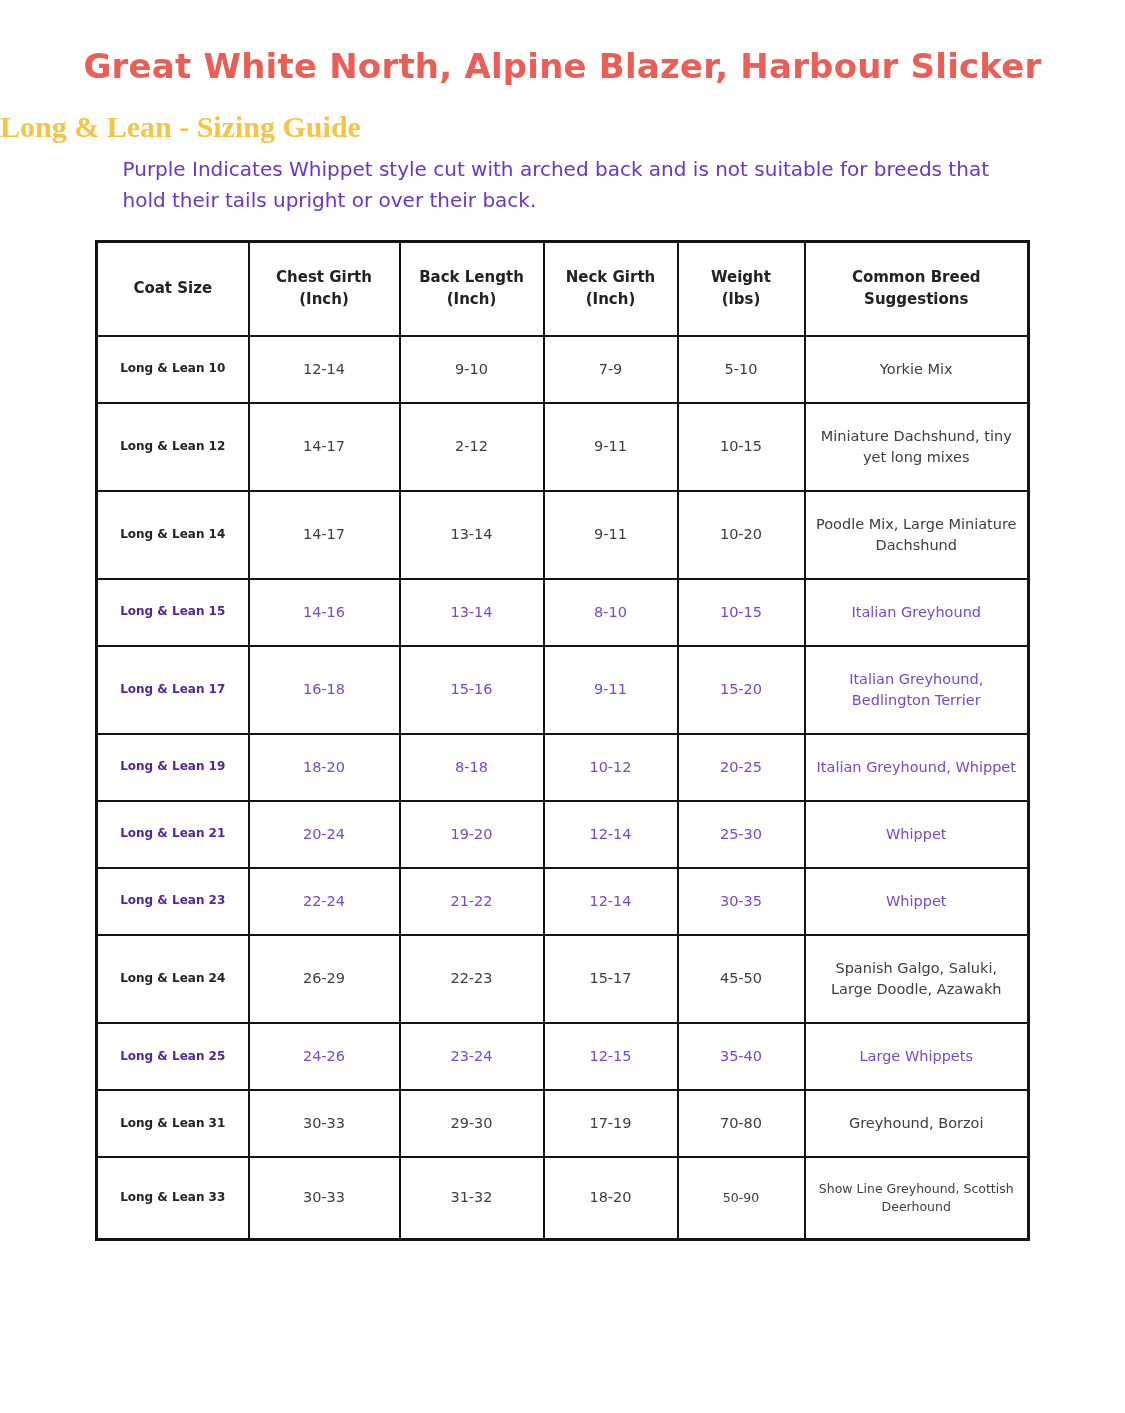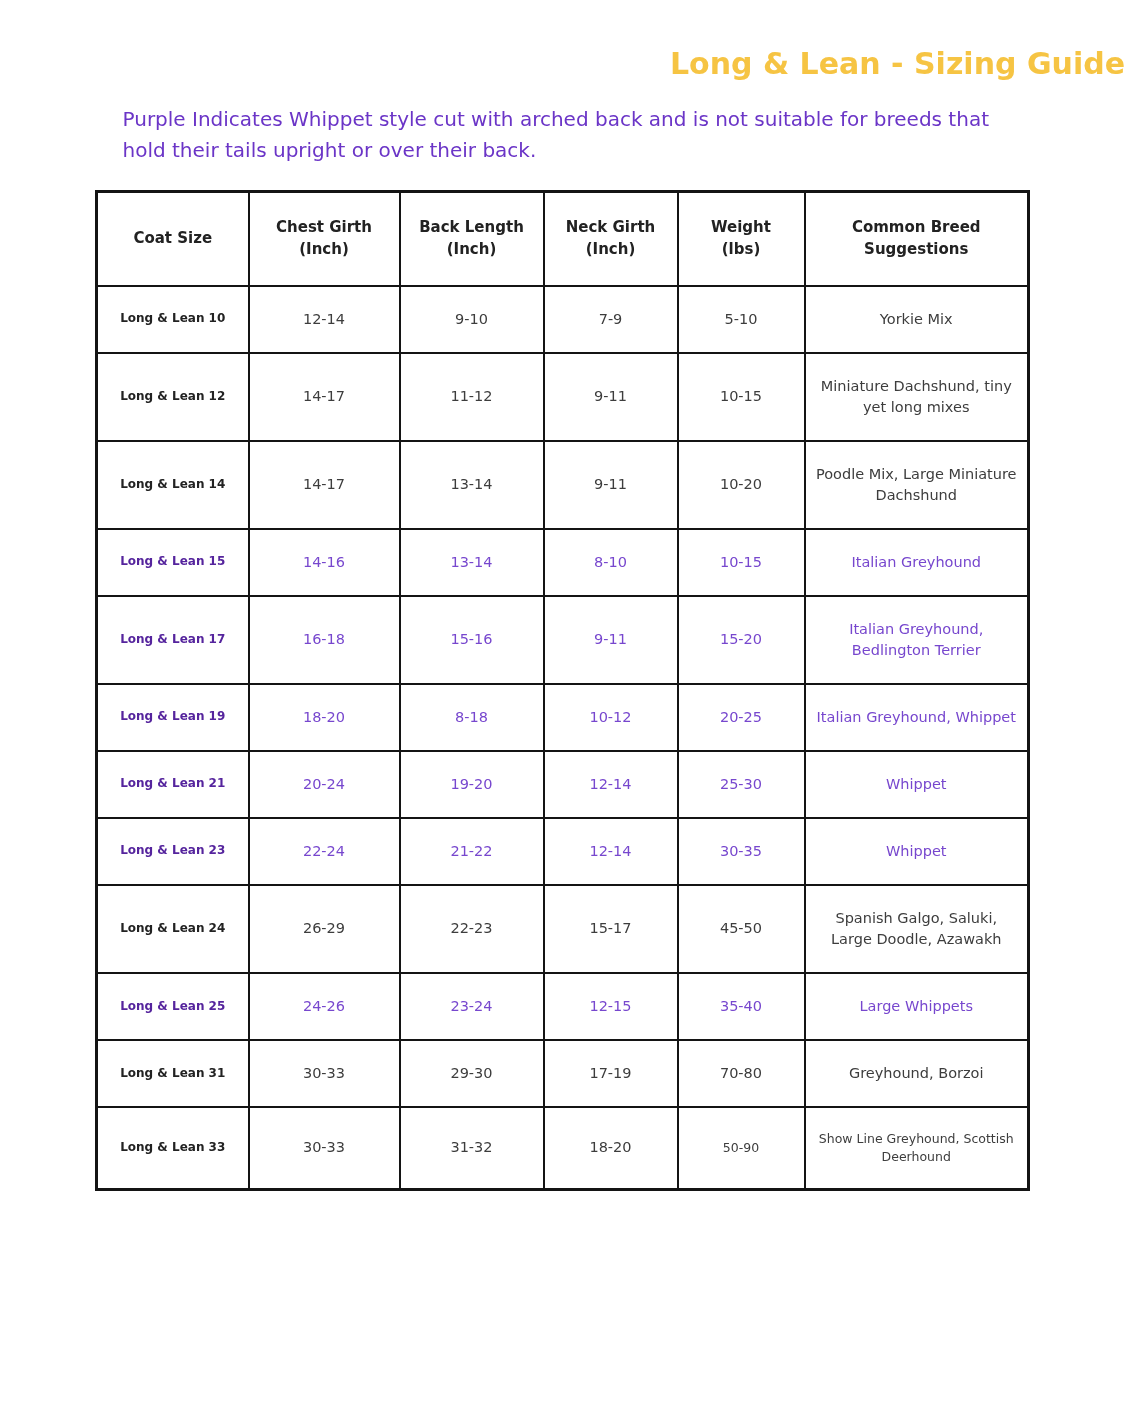--- a/index.html
+++ b/index.html
@@ -18,25 +18,26 @@
   }
   .page-title {
     text-align: center;
     font-size: 34px;
     font-weight: bold;
     letter-spacing: 0.2px;
     color: var(--title, #EA5E55);
     margin: 0 20px 24px 20px;
   }
   .page-subtitle {
-    text-align: right;
+    text-align: left;
     font-size: 30px;
     font-weight: bold;
     color: var(--subtitle, #F6C443);
-    margin-bottom: 23px;
+    margin-bottom: 10px;
+    font-family: Liberation Serif, serif;
   }
   .purple-note {
     font-size: 20px;
     line-height: 1.55;
     color: var(--note, #6B35C7);
     max-width: 880px;
     margin: 0 auto 24px auto;
   }
   table.sizing-table {
     border-collapse: collapse;
@@ -86,20 +87,21 @@
   col.c-back   { width: 144px; }
   col.c-neck   { width: 134px; }
   col.c-weight { width: 127px; }
   col.c-breeds { width: 224px; }
 </style>
 </head>
 <body>
 
 <div class="page">
 
+  <h1 class="page-title">Great White North, Alpine Blazer, Harbour Slicker</h1>
   <h2 class="page-subtitle">Long &amp; Lean - Sizing Guide</h2>
   <p class="purple-note">Purple Indicates Whippet style cut with arched back and is not suitable for breeds that hold their tails upright or over their back.</p>
 
   <table class="sizing-table">
     <colgroup>
       <col class="c-size">
         <col class="c-chest">
         <col class="c-back">
       <col class="c-neck">
         <col class="c-weight">
@@ -138,21 +140,21 @@
     <td class="size-cell">Long &amp; Lean 10</td>
     <td class="chest-cell">12-14</td>
     <td class="back-cell">9-10</td>
     <td class="neck-cell">7-9</td>
     <td class="weight-cell">5-10</td>
     <td class="breeds-cell">Yorkie Mix</td>
   </tr>
         <tr>
     <td class="size-cell">Long &amp; Lean 12</td>
     <td class="chest-cell">14-17</td>
-    <td class="back-cell">11-12</td>
+    <td class="back-cell">2-12</td>
     <td class="neck-cell">9-11</td>
     <td class="weight-cell">10-15</td>
     <td class="breeds-cell">Miniature Dachshund, tiny yet long mixes</td>
   </tr>
         <tr>
     <td class="size-cell">Long &amp; Lean 14</td>
     <td class="chest-cell">14-17</td>
     <td class="back-cell">13-14</td>
     <td class="neck-cell">9-11</td>
     <td class="weight-cell">10-20</td>

